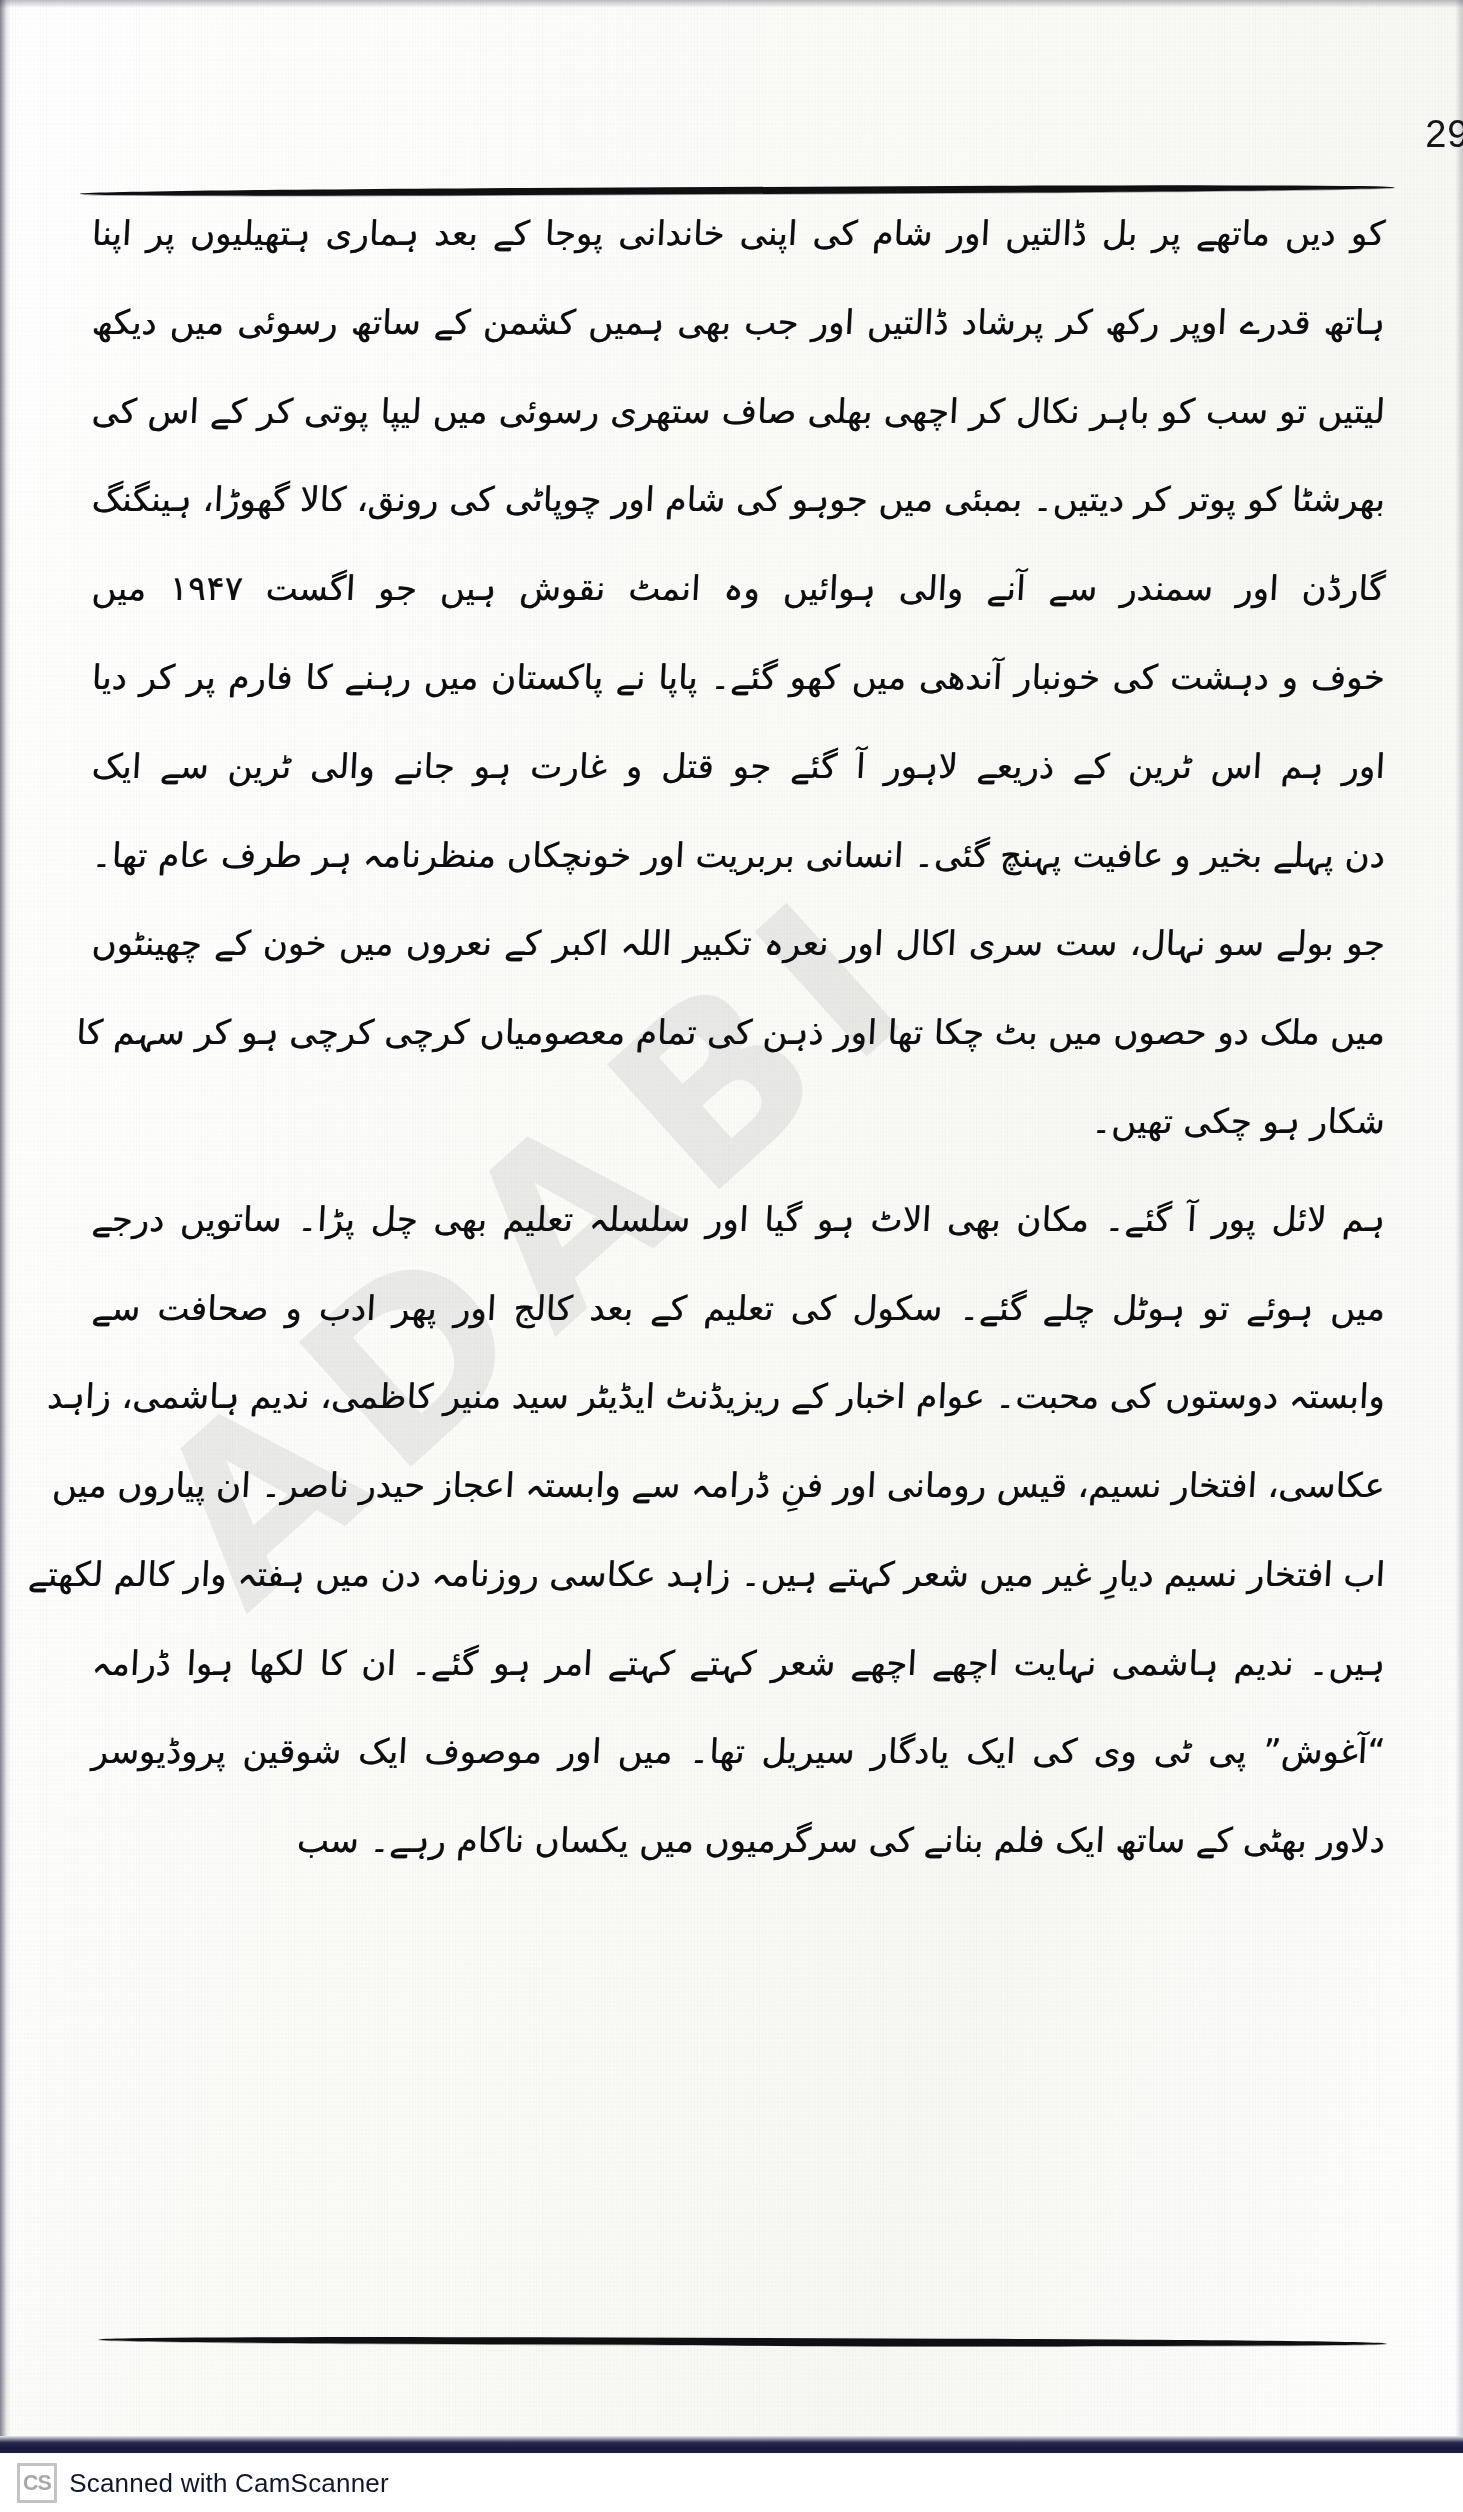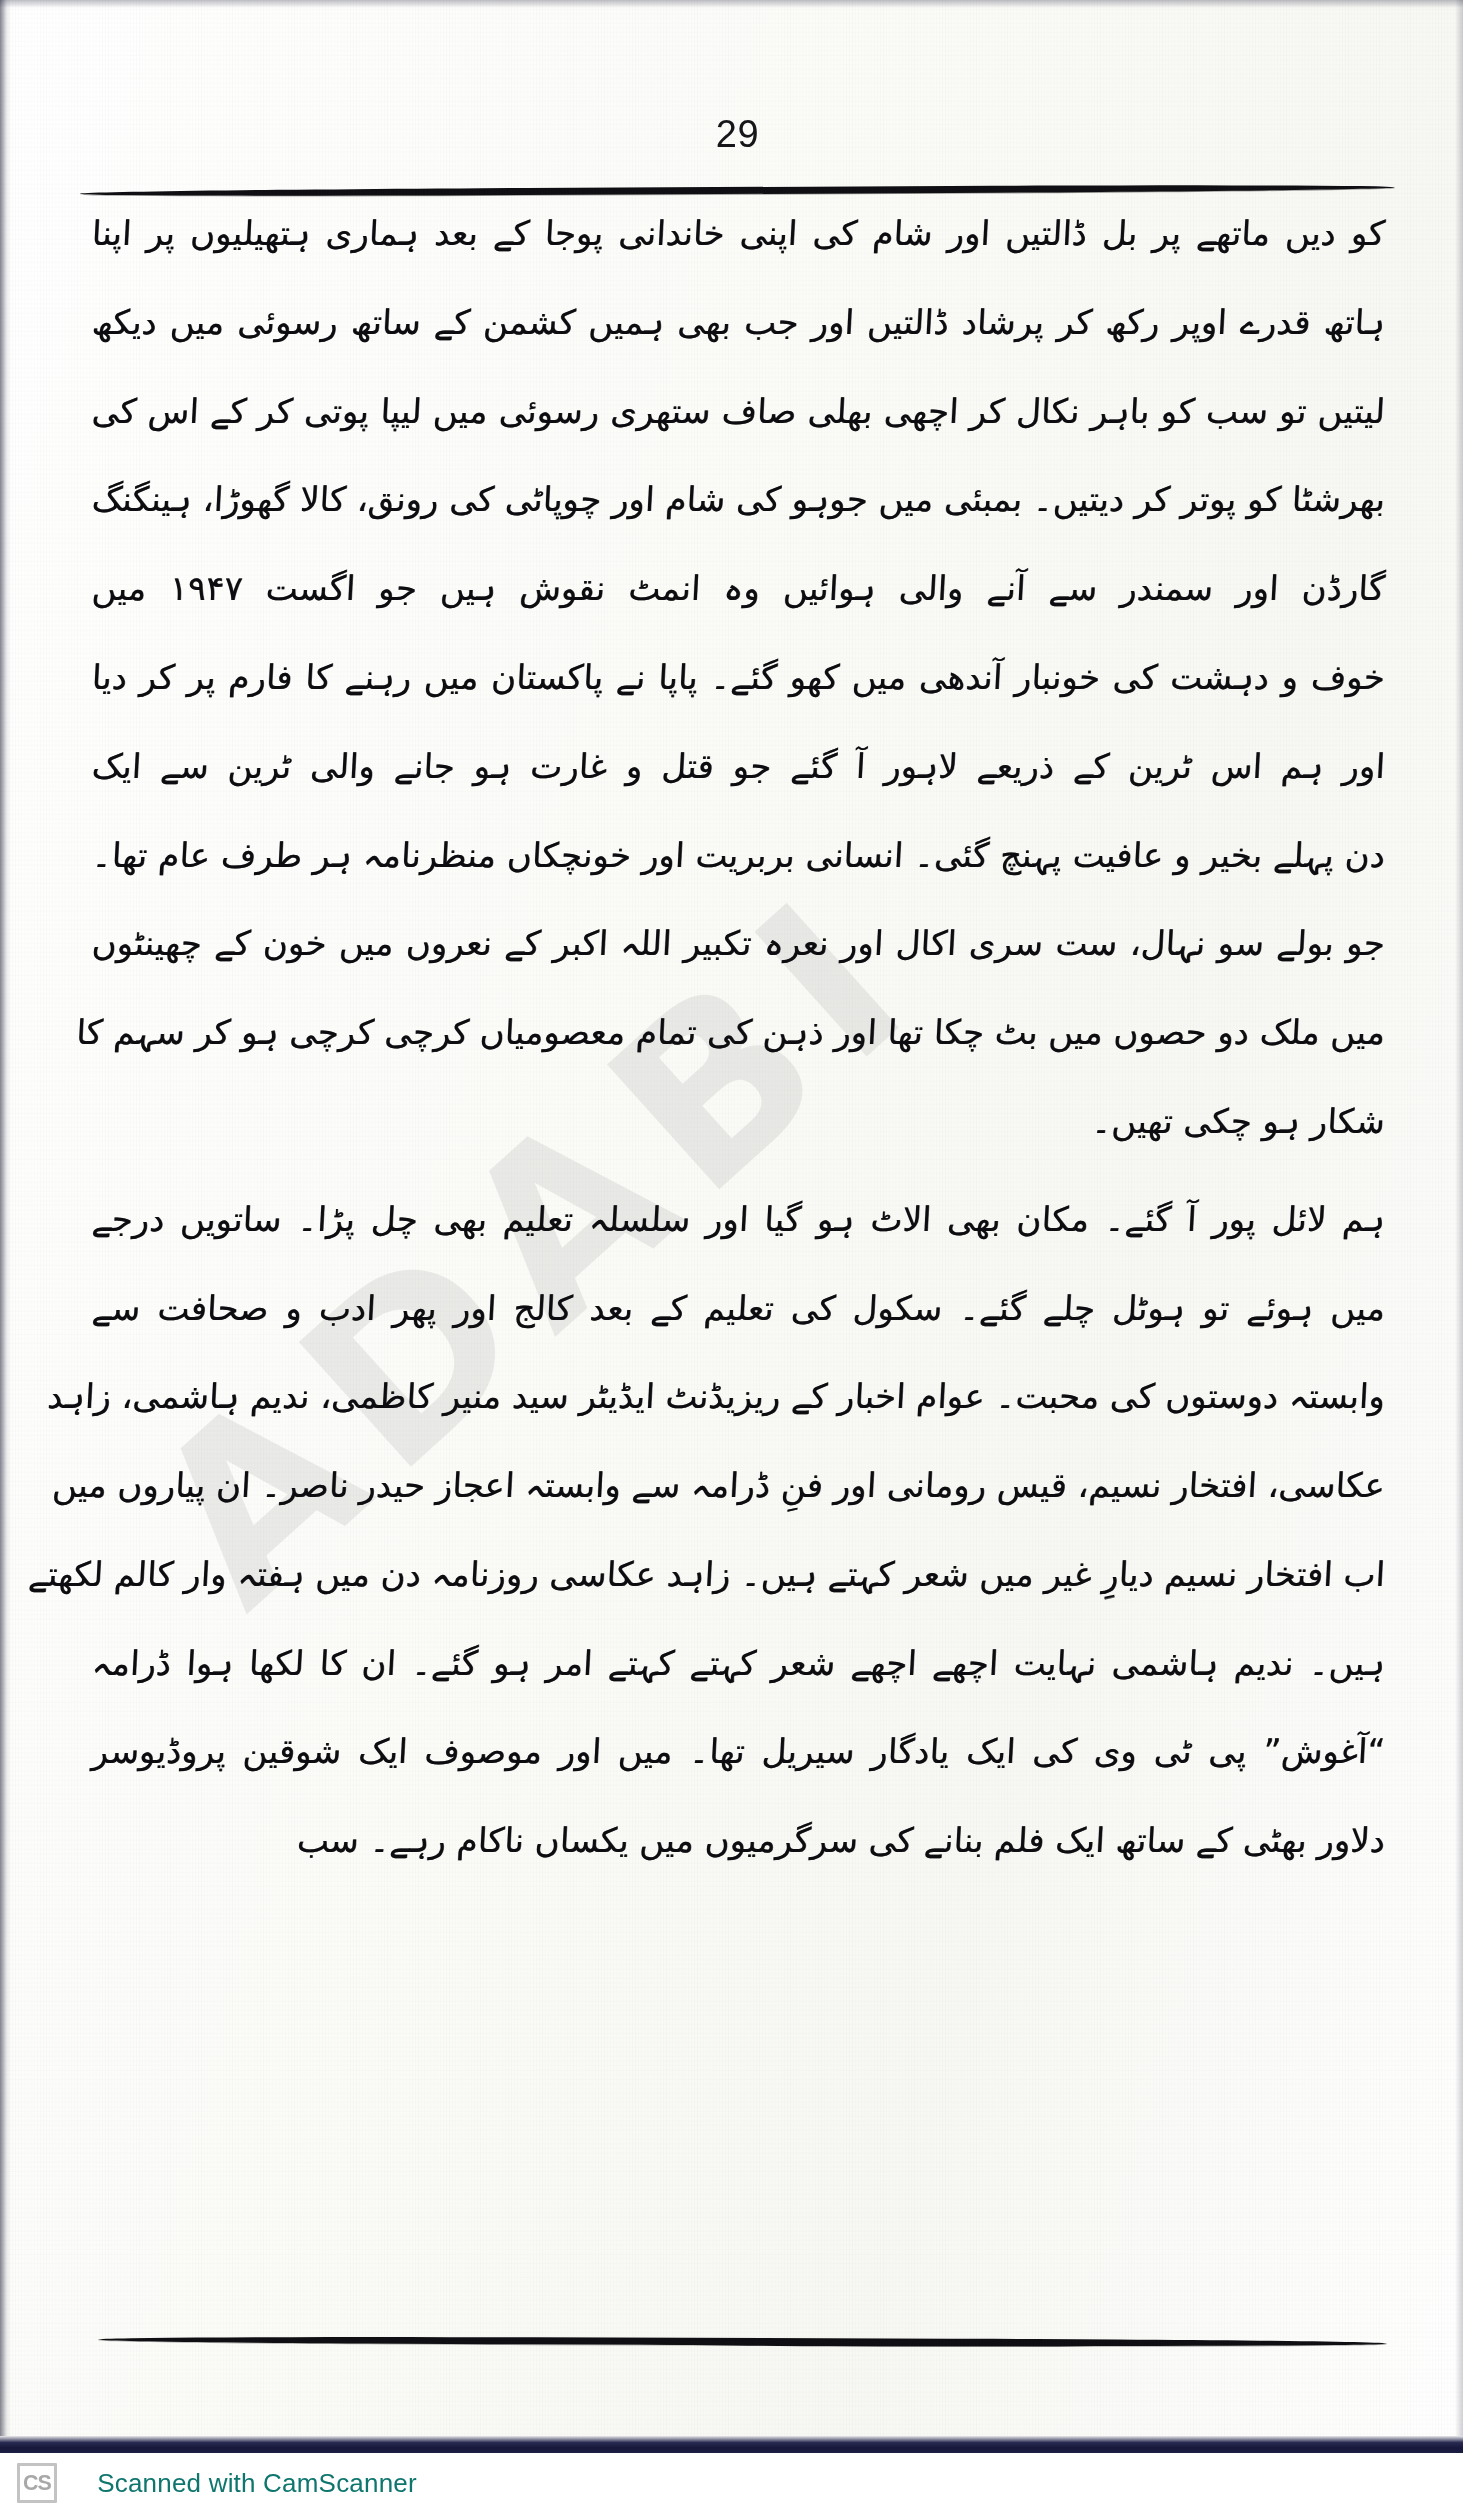--- a/index.html
+++ b/index.html
@@ -70,21 +70,21 @@
     height: 17px;
     background: linear-gradient(180deg, #e8e8ea 0%, #2a2b52 38%, #16173a 70%, #1d1e44 100%);
   }
 
   
   .folio {
     position: absolute;
     left: 0;
     top: 113px;
     width: 1463px;
-    text-align: center;
+    text-align: right;
     font-family: "Liberation Sans", sans-serif;
     font-size: 38px;
     font-weight: 400;
     color: #15151a;
     letter-spacing: 0.8px;
   }
   
   .folio-inner { display: inline-block; transform: translateX(6.1px); }
 
   
@@ -213,23 +213,22 @@
   .cs-logo span {
     font-family: "Liberation Sans", sans-serif;
     font-size: 21.4px;
     font-weight: 700;
     color: #a8a8a8;
     letter-spacing: -0.8px;
   }
   .cs-text {
     font-family: "Liberation Sans", sans-serif;
     font-size: 26px;
-    color: #0f766e;
+    color: #0f172a;
     letter-spacing: 0.2px;
-    margin-left: 28px;
   }
 </style>
 </head>
 <body>
 
 <div id="page">
 
   <div class="paper-grain"></div>
   <div class="scan-edge-top"></div>
   <div class="scan-edge-left"></div>

